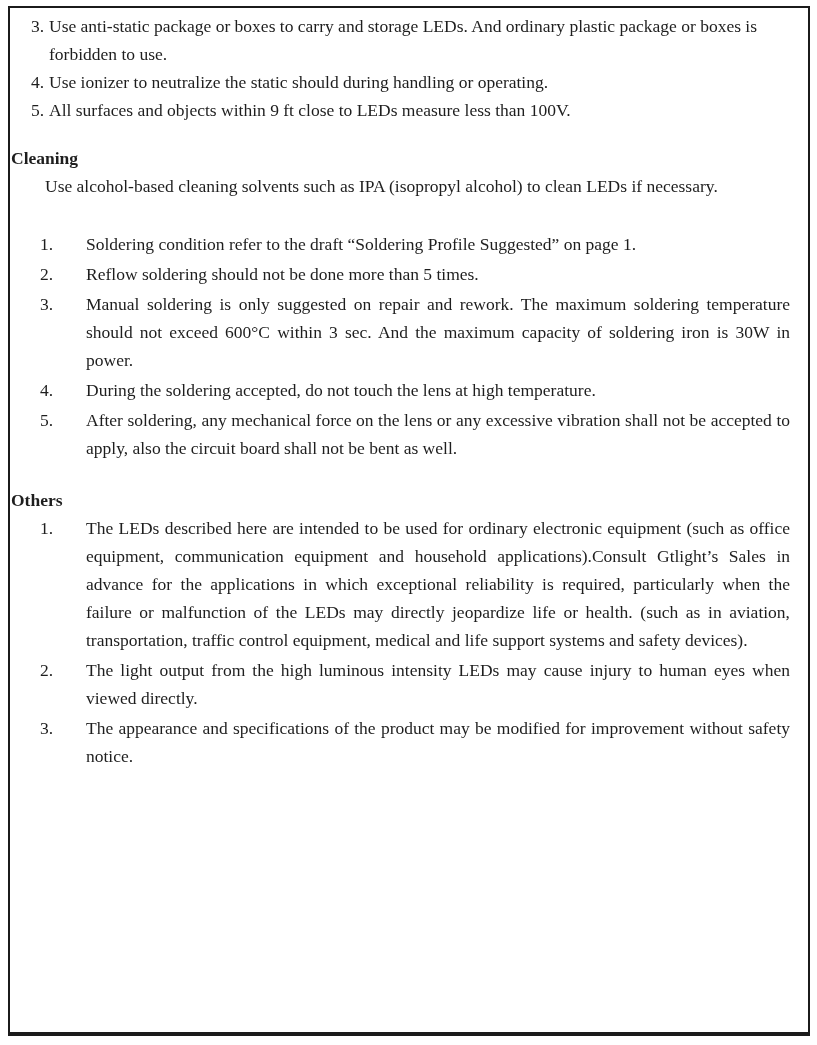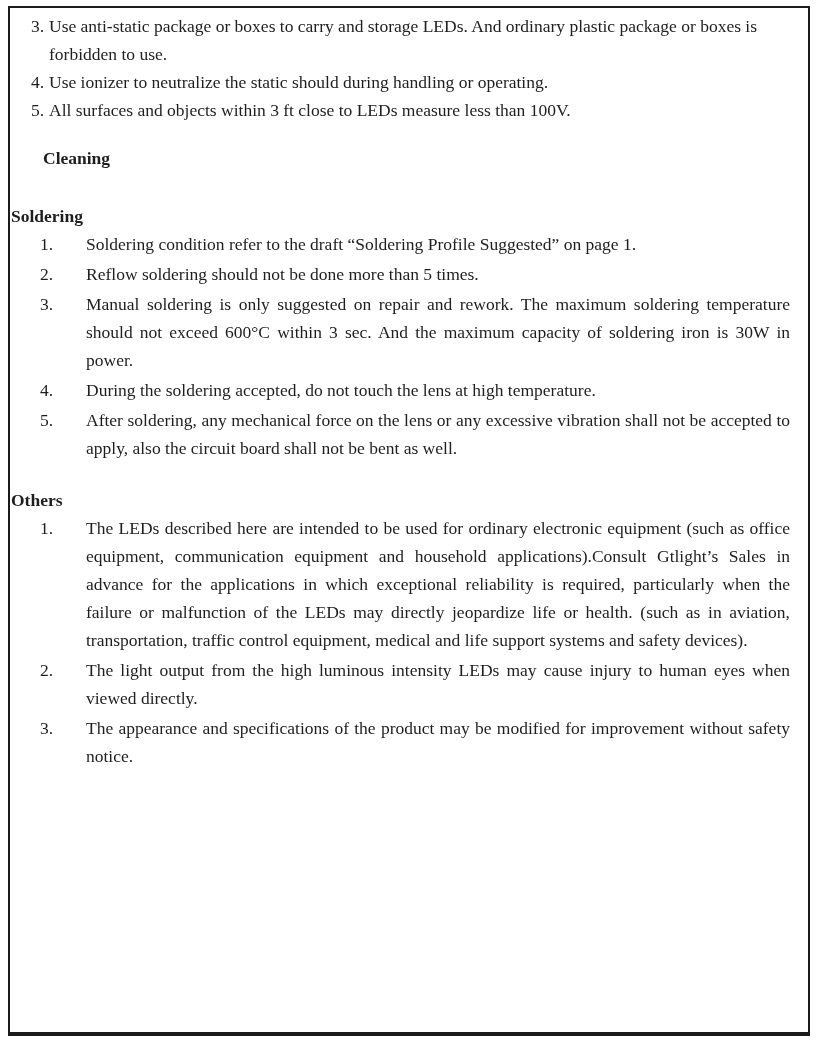--- a/index.html
+++ b/index.html
@@ -26,21 +26,21 @@
     border-bottom-width: 4px;
     background: #ffffff;
     padding: 4px 18px 0 1px;
     font-size: 17.5px;
     line-height: 28px;
   }
   .section-heading {
     font-weight: bold;
     line-height: 28px;
   }
-  .cleaning-section   { margin-top: 20px; padding-left: 32px; }
+  .cleaning-section   { margin-top: 20px; }
   .soldering-section  { margin-top: 30px; }
   .others-section     { margin-top: 24px; }
 
   .handling-list { margin-left: 20px; }
   .handling-item { display: flex; }
   .handling-item .num { flex: none; width: 18px; }
   .handling-item .txt { flex: 1; }
 
   .indent-paragraph { margin-left: 34px; }
 
@@ -63,30 +63,30 @@
     <div class="handling-item">
       <span class="num">3.</span>
       <div class="txt">Use anti-static package or boxes to carry and storage LEDs. And ordinary plastic package or boxes is forbidden to use.</div>
     </div>
     <div class="handling-item">
       <span class="num">4.</span>
       <div class="txt">Use ionizer to neutralize the static should during handling or operating.</div>
     </div>
     <div class="handling-item">
       <span class="num">5.</span>
-      <div class="txt">All surfaces and objects within 3 ft close to LEDs measure less than 100V.</div>
+      <div class="txt">All surfaces and objects within 9 ft close to LEDs measure less than 100V.</div>
     </div>
   </div>
 
   <div class="cleaning-section">
     <div class="section-heading">Cleaning</div>
+    <div class="indent-paragraph">Use alcohol-based cleaning solvents such as IPA (isopropyl alcohol) to clean LEDs if necessary.</div>
   </div>
 
   <div class="soldering-section">
-    <div class="section-heading">Soldering</div>
     <div class="num-list">
       <div class="num-list-item">
         <span class="num">1.</span>
         <div class="txt">Soldering condition refer to the draft “Soldering Profile Suggested” on page 1.</div>
       </div>
       <div class="num-list-item">
         <span class="num">2.</span>
         <div class="txt">Reflow soldering should not be done more than 5 times.</div>
       </div>
       <div class="num-list-item">

